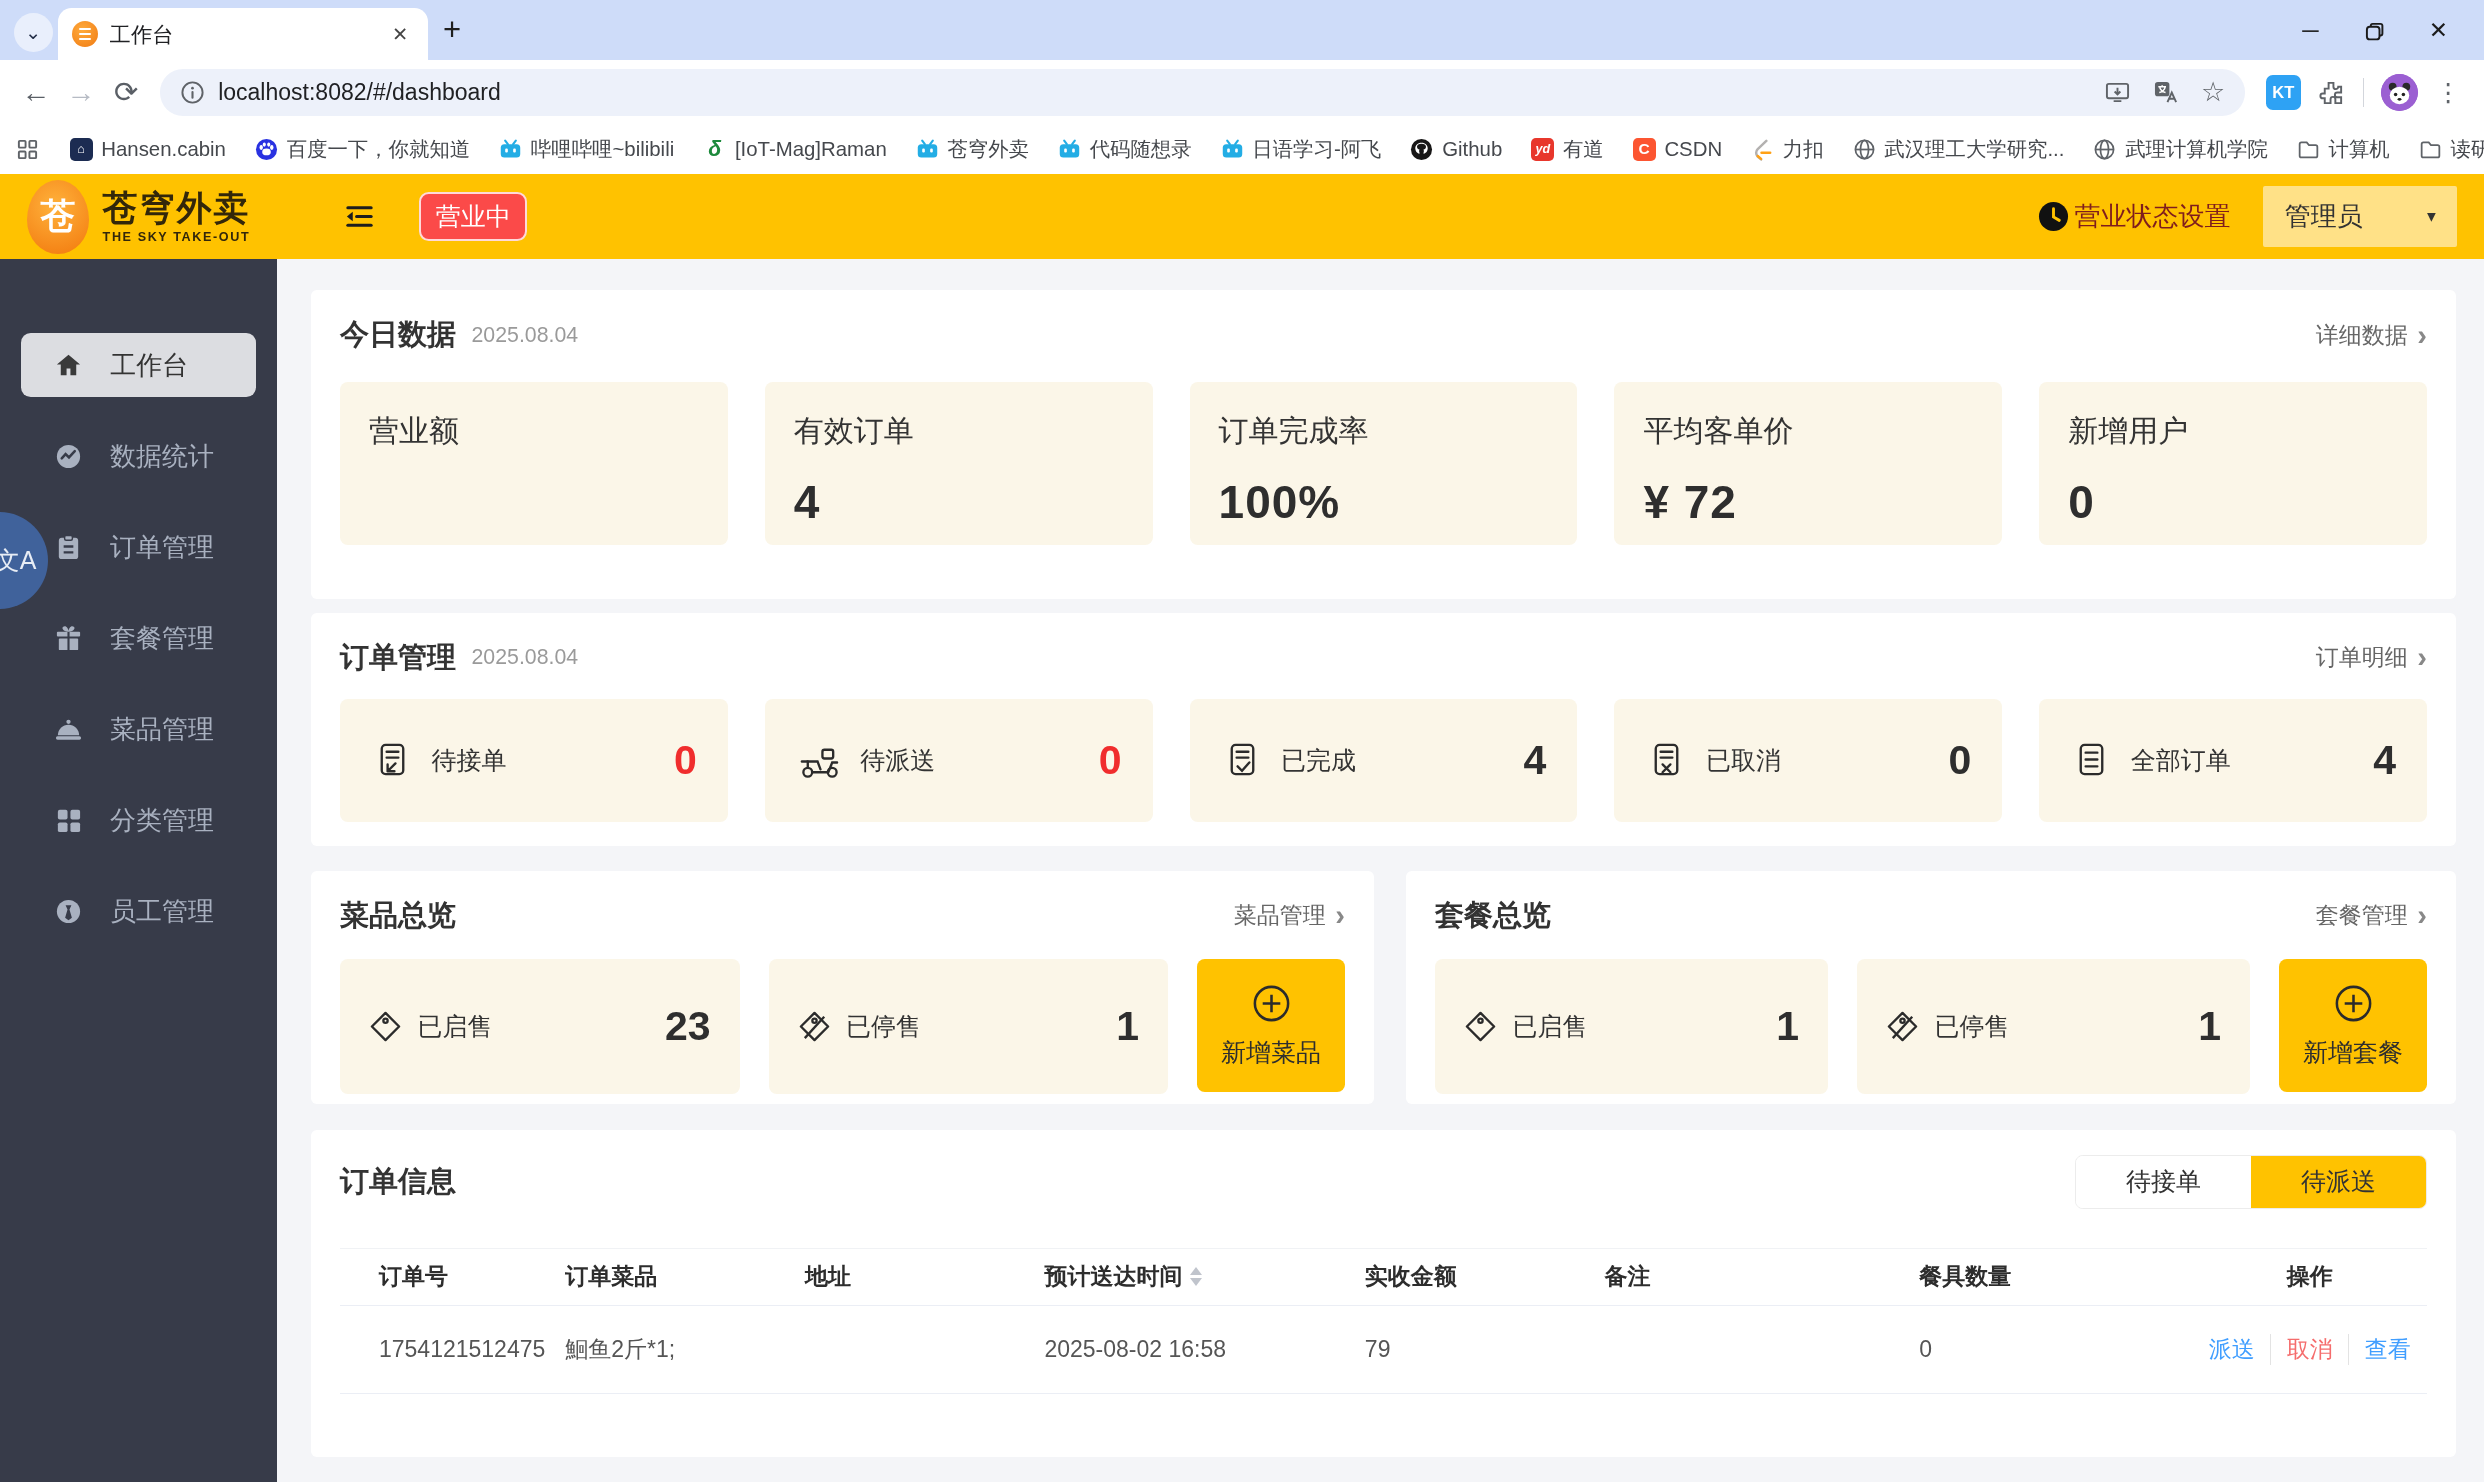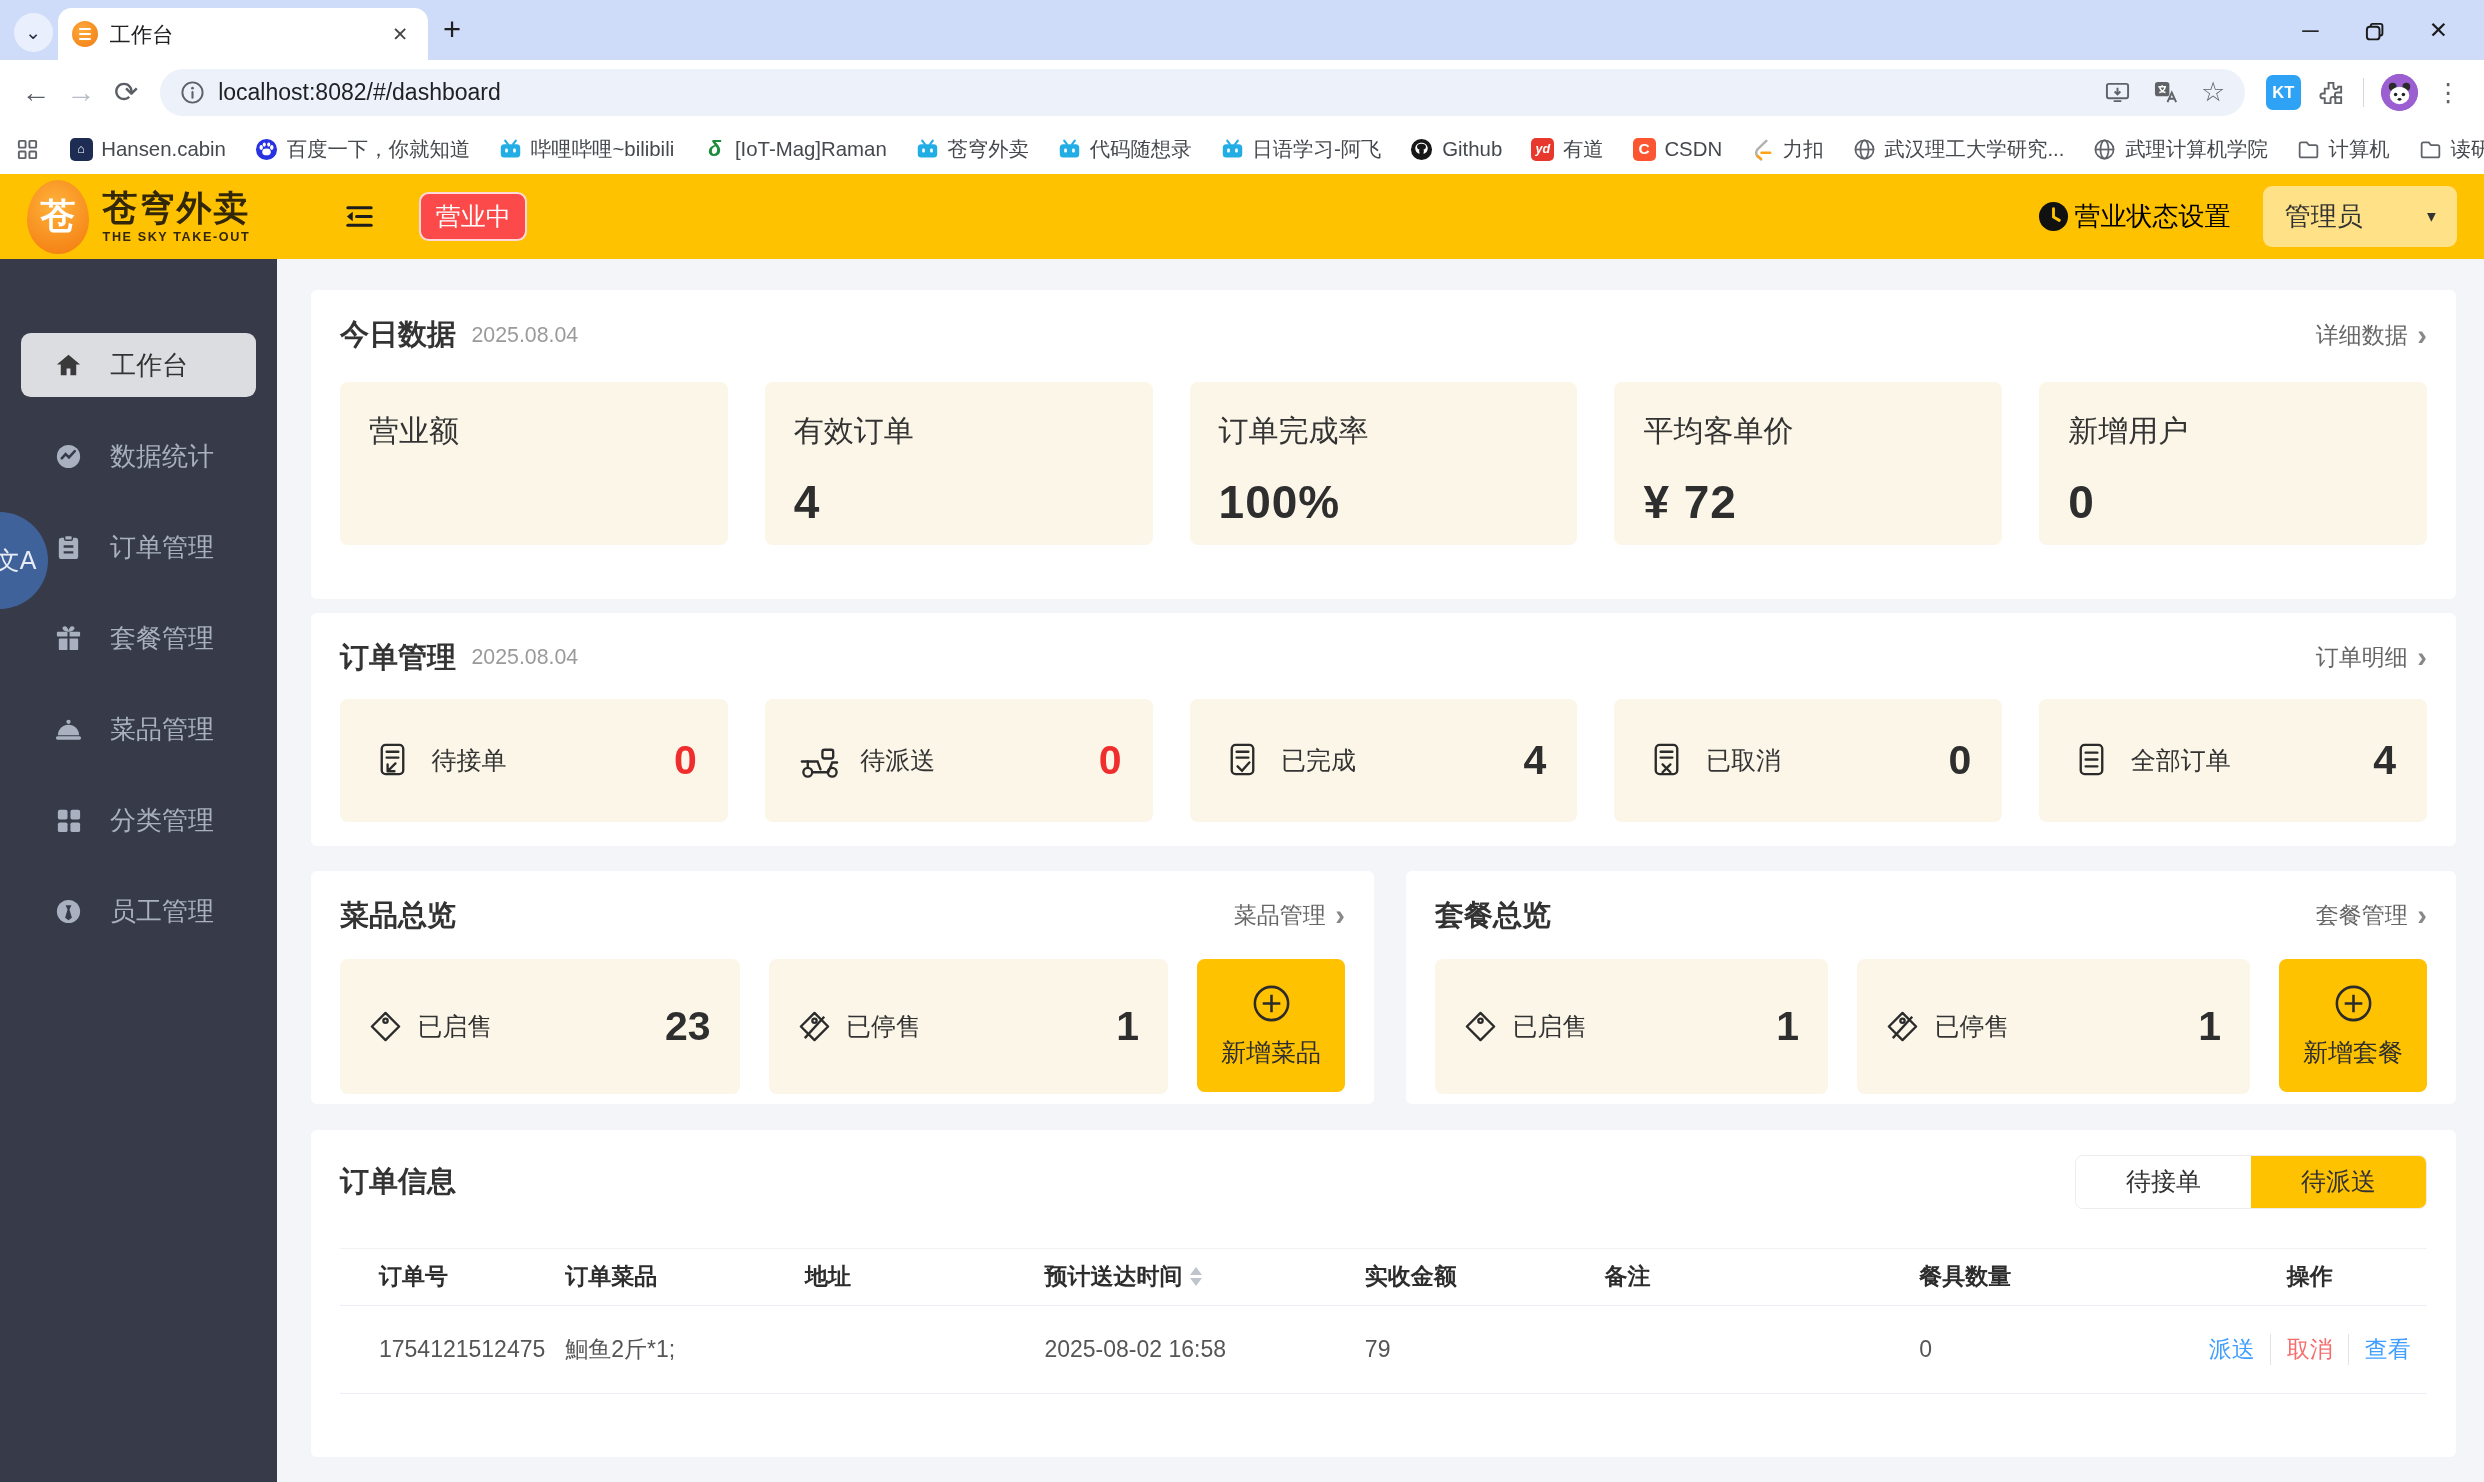--- a/index.html
+++ b/index.html
@@ -50,22 +50,22 @@
   .app-header{height:85px;background:#ffc200;display:flex;align-items:center;padding:0 27px;position:relative;}
   .logo-egg{width:62px;height:74px;background:radial-gradient(circle at 45% 35%,#ffb23c,#f2780c);
     border-radius:50%/54% 54% 46% 46%;display:flex;align-items:center;justify-content:center;color:#fff;font-size:35px;font-weight:bold;}
   .brand{margin-left:13.6px;line-height:1;}
   .brand-name{font-size:35px;font-weight:900;color:#33270a;letter-spacing:1.9px;}
   .brand-slogan{font-size:12.6px;font-weight:700;color:#33270a;letter-spacing:1.6px;margin-top:5.8px;}
   .collapse{margin-left:93px;display:flex;align-items:center;}
   .status-badge{margin-left:43px;background:#fb4a49;border:2.9px solid #ffd9d9;color:#fff;font-size:25px;
     padding:5.8px 14.6px;border-radius:9.7px;}
   .hdr-right{margin-left:auto;display:flex;align-items:center;gap:33px;}
-  .biz-setting{display:flex;align-items:center;gap:5px;font-size:26px;color:#000000;}
-  .user-pill{width:151px;background:#ffe187;border-radius:9px;padding:12.6px 21.3px;font-size:26px;color:#333;
+  .biz-setting{display:flex;align-items:center;gap:5px;font-size:26px;color:#7f1d1d;}
+  .user-pill{width:151px;background:#ffe187;border-radius:2px;padding:12.6px 21.3px;font-size:26px;color:#333;
     display:flex;align-items:center;justify-content:space-between;}
   .user-pill .caret{font-size:17.5px;color:#333;}
 
   
   .app-body{display:flex;height:1223px;}
   aside{width:277px;background:#373b49;padding-top:74px;box-sizing:border-box;flex:none;}
   .side-item{height:64px;margin-bottom:27px;display:flex;align-items:center;gap:27px;padding-left:54px;
     color:#a9b1c0;font-size:26px;}
   .side-item svg{flex:none;}
   .side-item.active{margin-left:21.3px;margin-right:21.3px;padding-left:33px;border-radius:9.7px;background:#dcdde1;color:#333;}

